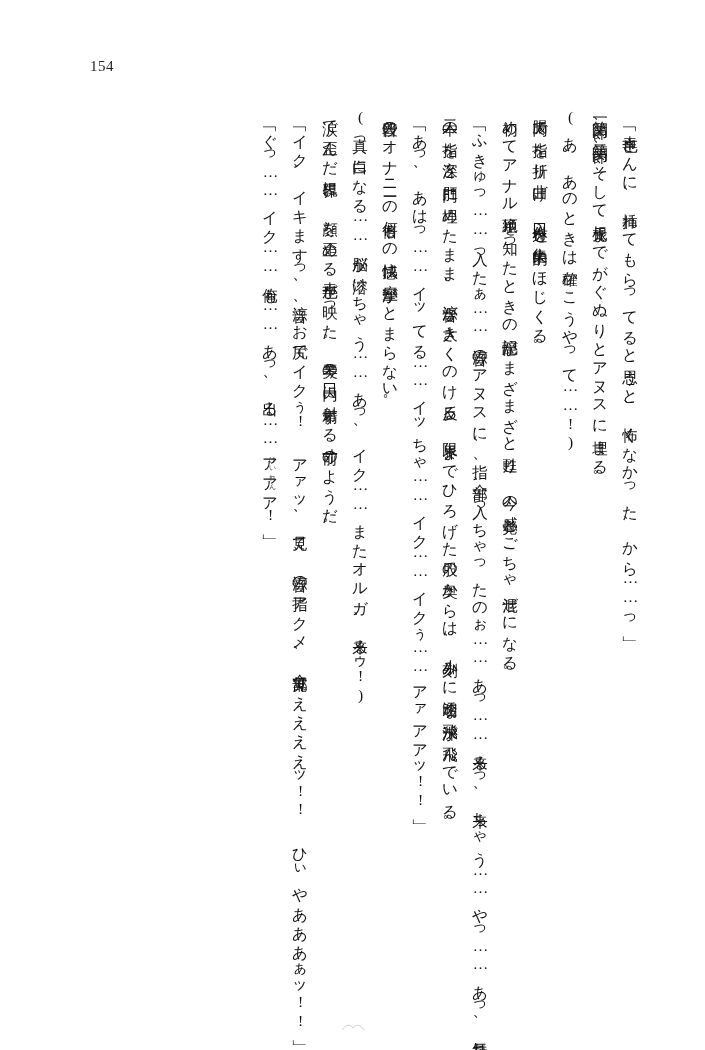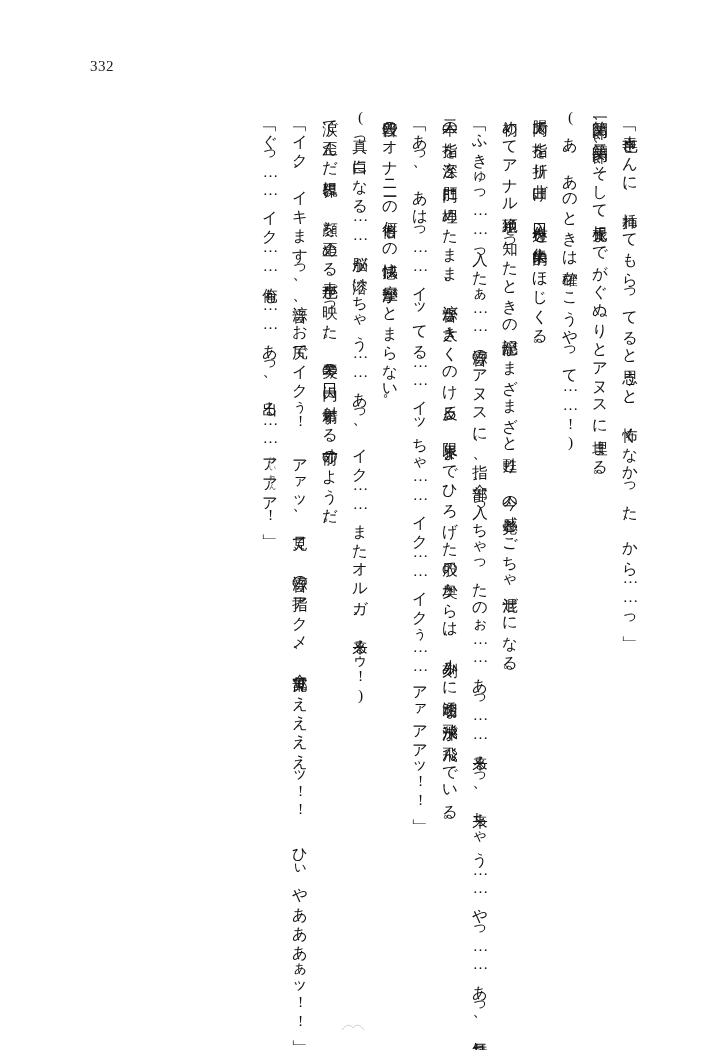--- a/index.html
+++ b/index.html
@@ -72,21 +72,21 @@
     height: 10px;
     opacity: 0.35;
   }
   .footer-mark svg { display:block; }
 </style>
 </head>
 <body>
 
 <div class="page">
 
-  <div class="page-number">332</div>
+  <div class="page-number">154</div>
 
   <div class="text-block">
     <div class="vline indent">「幸也さんに、挿れてもらってると思うと、怖くなかった、から……っ」</div>
     <div class="vline">第一関節、第二関節、そして根元までがぐぬりとアヌスに埋まる。</div>
     <div class="vline">(あ、あのときは確かこうやって……!)</div>
     <div class="vline">腸内で指を折り曲げ、入口付近を集中的にほじくる。</div>
     <div class="vline">初めてアナル絶頂を知ったときの記憶がまざまざと甦り、今の感覚とごちゃ混ぜになる。</div>
     <div class="vline indent">「ふきゅっ……入ったぁ……涼音のアヌスに、指、全部、入っちゃったのぉ……あっ……来るっ、来ちゃう……やっ……あっ、気持ち、イイのっ、来ます……アアッ」</div>
     <div class="vline">二本の指を深々と肛門に埋めたまま、涼音が大きくのけ反る。限界までひろげた股の奥からは、小刻みに透明な飛沫が飛んでいる。</div>
     <div class="vline indent">「あっ、あはっ……イッてる……イッちゃ……イク……イクぅ……アァアアッ!!」</div>

